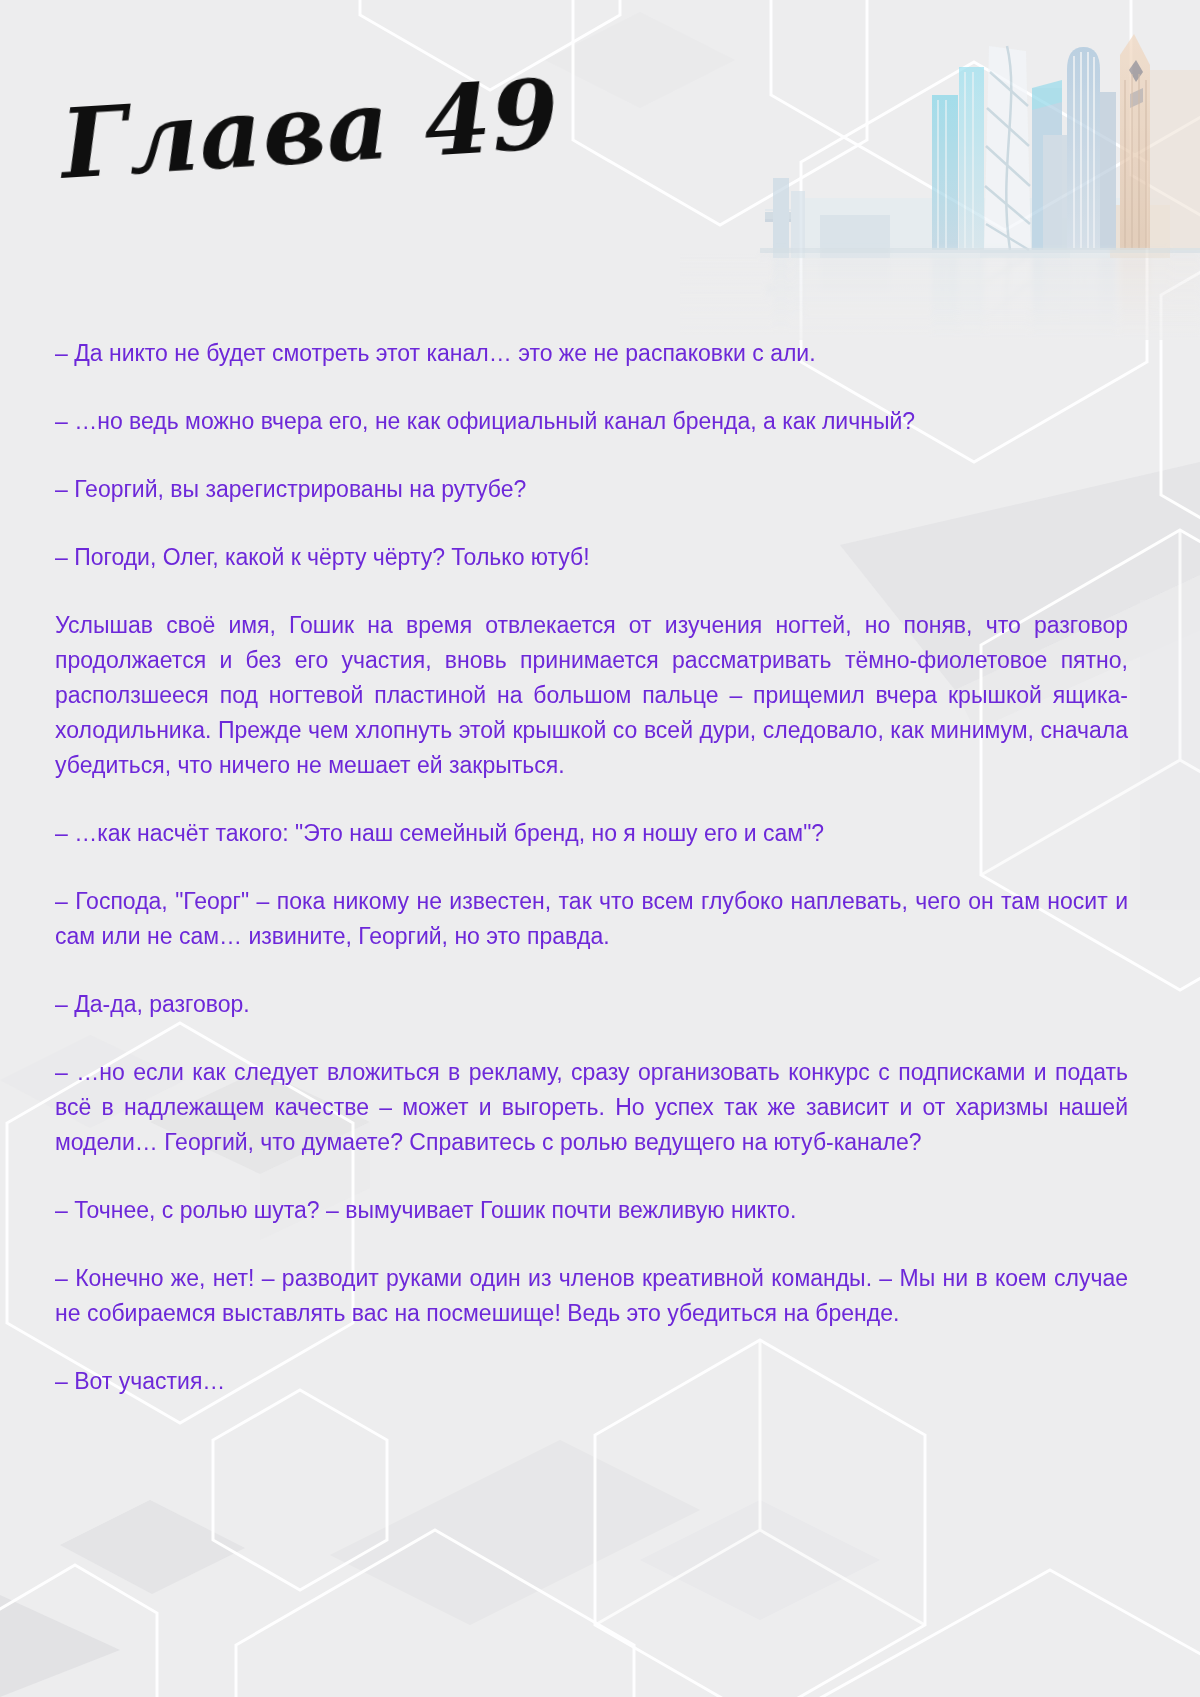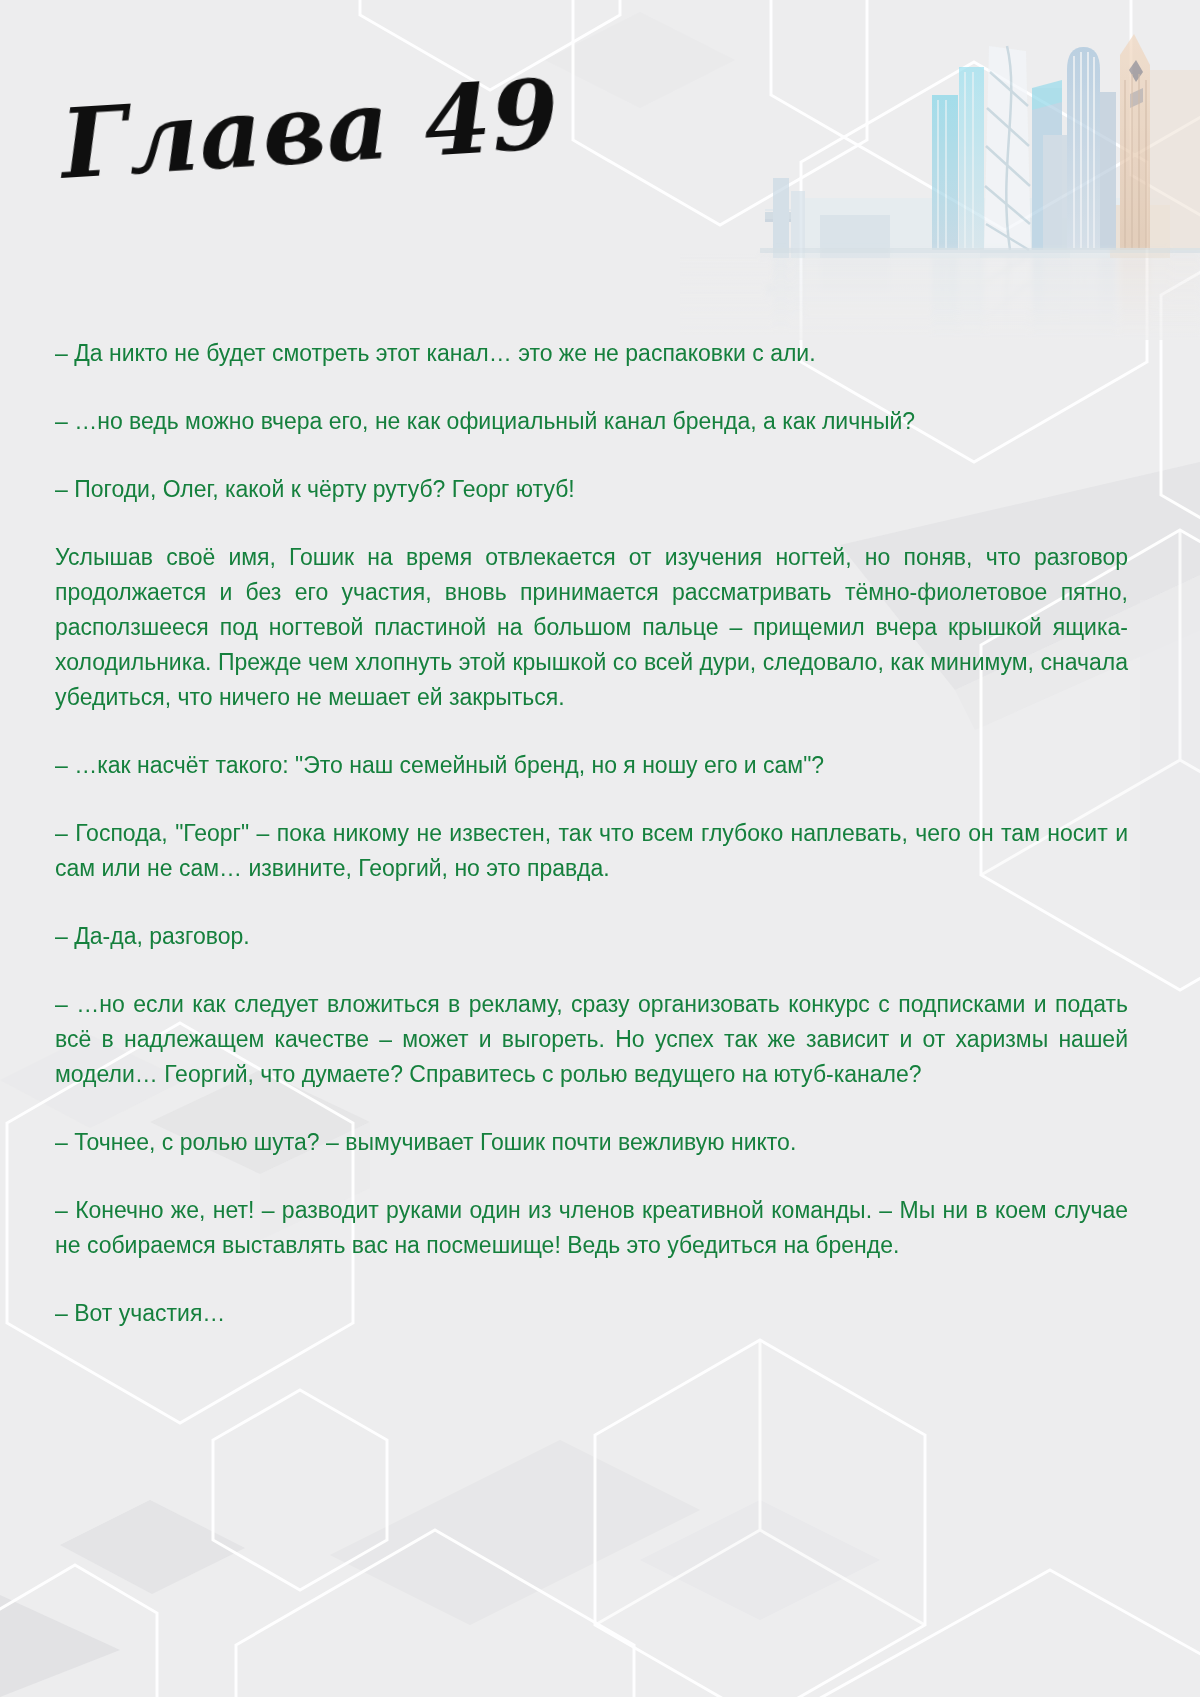--- a/index.html
+++ b/index.html
@@ -34,21 +34,21 @@
     color: #0f0f0f;
     transform: rotate(-3.5deg);
     transform-origin: left top;
     letter-spacing: 1px;
     white-space: nowrap;
   }
   .content {
     position: absolute;
     left: 55px; top: 336px;
     width: 1073px;
-    color: #15803d;
+    color: #6d28d9;
     font-size: 23px;
     line-height: 35px;
   }
   .content p {
     margin: 0 0 33px 0;
     text-align: justify;
   }
 </style>
 </head>
 <body>
@@ -189,21 +189,22 @@
 
     <use href="#cityscape" transform="translate(0,486) scale(1,-1)" opacity="0.25" filter="url(#blurRef)"></use>
     <rect x="0" y="243" width="520" height="87" fill="url(#fadeGrad)"></rect>
   </svg>
 
   <h1 class="chapter-title">Глава 49</h1>
 
   <div class="content">
       <p>– Да никто не будет смотреть этот канал… это же не распаковки с али.</p>
       <p>– …но ведь можно вчера его, не как официальный канал бренда, а как личный?</p>
-      <p>– Погоди, Олег, какой к чёрту рутуб? Георг ютуб!</p>
+      <p>– Георгий, вы зарегистрированы на рутубе?</p>
+      <p>– Погоди, Олег, какой к чёрту чёрту? Только ютуб!</p>
       <p>Услышав своё имя, Гошик на время отвлекается от изучения ногтей, но поняв, что разговор продолжается и без его участия, вновь принимается рассматривать тёмно-фиолетовое пятно, расползшееся под ногтевой пластиной на большом пальце – прищемил вчера крышкой ящика-холодильника. Прежде чем хлопнуть этой крышкой со всей дури, следовало, как минимум, сначала убедиться, что ничего не мешает ей закрыться.</p>
       <p>– …как насчёт такого: "Это наш семейный бренд, но я ношу его и сам"?</p>
       <p>– Господа, "Георг" – пока никому не известен, так что всем глубоко наплевать, чего он там носит и сам или не сам… извините, Георгий, но это правда.</p>
       <p>– Да-да, разговор.</p>
       <p>– …но если как следует вложиться в рекламу, сразу организовать конкурс с подписками и подать всё в надлежащем качестве – может и выгореть. Но успех так же зависит и от харизмы нашей модели… Георгий, что думаете? Справитесь с ролью ведущего на ютуб-канале?</p>
       <p>– Точнее, с ролью шута? – вымучивает Гошик почти вежливую никто.</p>
       <p>– Конечно же, нет! – разводит руками один из членов креативной команды. – Мы ни в коем случае не собираемся выставлять вас на посмешище! Ведь это убедиться на бренде.</p>
       <p>– Вот участия…</p>
     </div>
 

